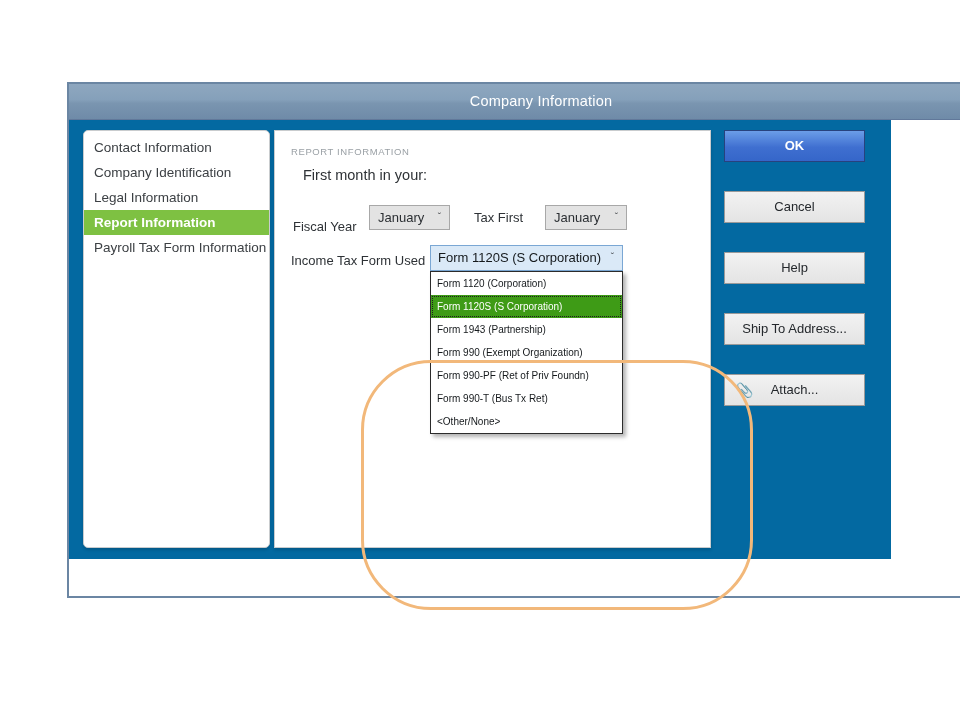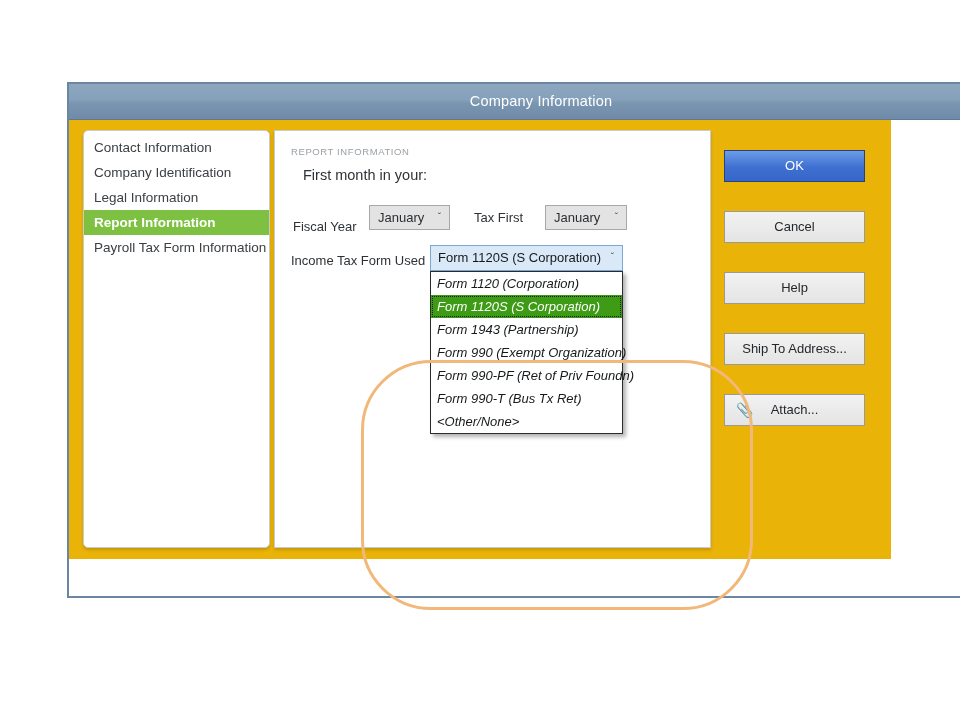--- a/index.html
+++ b/index.html
@@ -54,21 +54,21 @@
     font-weight: bold;
     cursor: pointer;
   }
 
   
   #dlg-body {
     position: absolute;
     left: 0; top: 36px;
     width: 822px;
     height: 439px;
-    background: #eab308;
+    background: #0369a1;
     box-sizing: border-box;
   }
   #dlg-footer {
     position: absolute;
     left: 0;
     top: 475px;
     width: 822px;
     height: 37px;
     background: #ffffff;
   }
@@ -203,25 +203,24 @@
     background: #ffffff;
     border: 1px solid #2b2b2b;
     box-sizing: border-box;
     box-shadow: 3px 3px 4px rgba(0,0,0,.30);
     z-index: 40;
   }
   .opt {
     height: 23px;
     line-height: 23px;
     padding-left: 6px;
-    font-size: 13px;
+    font-size: 10px;
     color: #15191c;
     white-space: nowrap;
     cursor: pointer;
-    font-style: italic;
   }
   .opt.highlighted {
     background: #3e9b16;
     color: #ffffff;
     outline: 1px dotted #1e1e1e;
     outline-offset: -2px;
   }
 
   
   #annotation {
@@ -255,22 +254,21 @@
     color: #24282c;
     line-height: 30px;
     text-align: center;
     cursor: pointer;
     margin-bottom: 29px;
   }
   .btn.primary {
     background: linear-gradient(to bottom, #6b9de8 0%, #3f6fd0 55%, #3566c9 100%);
     border: 1px solid #27427e;
     color: #ffffff;
-    font-weight: normal;
-    margin-top: 20px;
+    font-weight: bold;
   }
   .btn .clip {
     position: absolute;
     left: 11px;
     top: 0;
     line-height: 30px;
     font-size: 14px;
     color: #6d6d6d;
   }
 </style>

